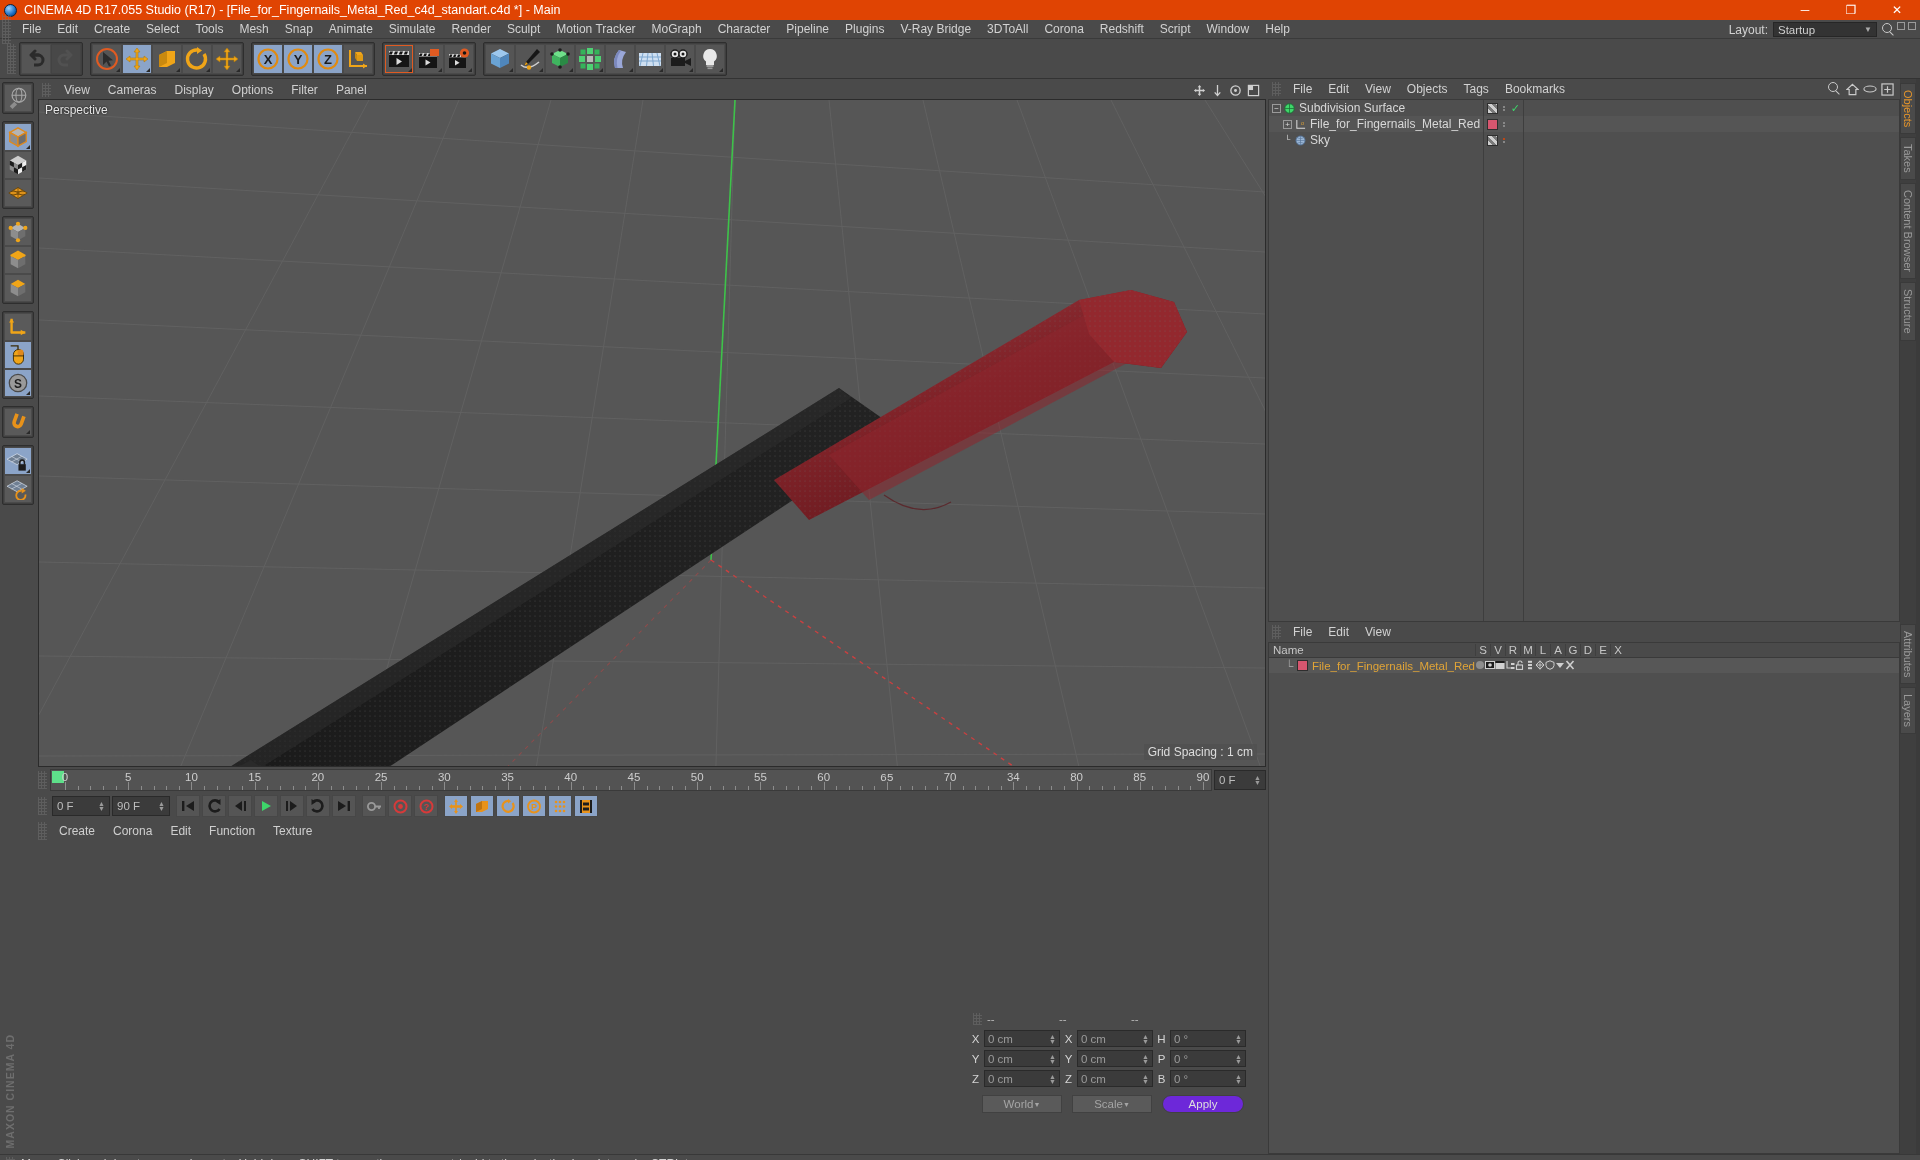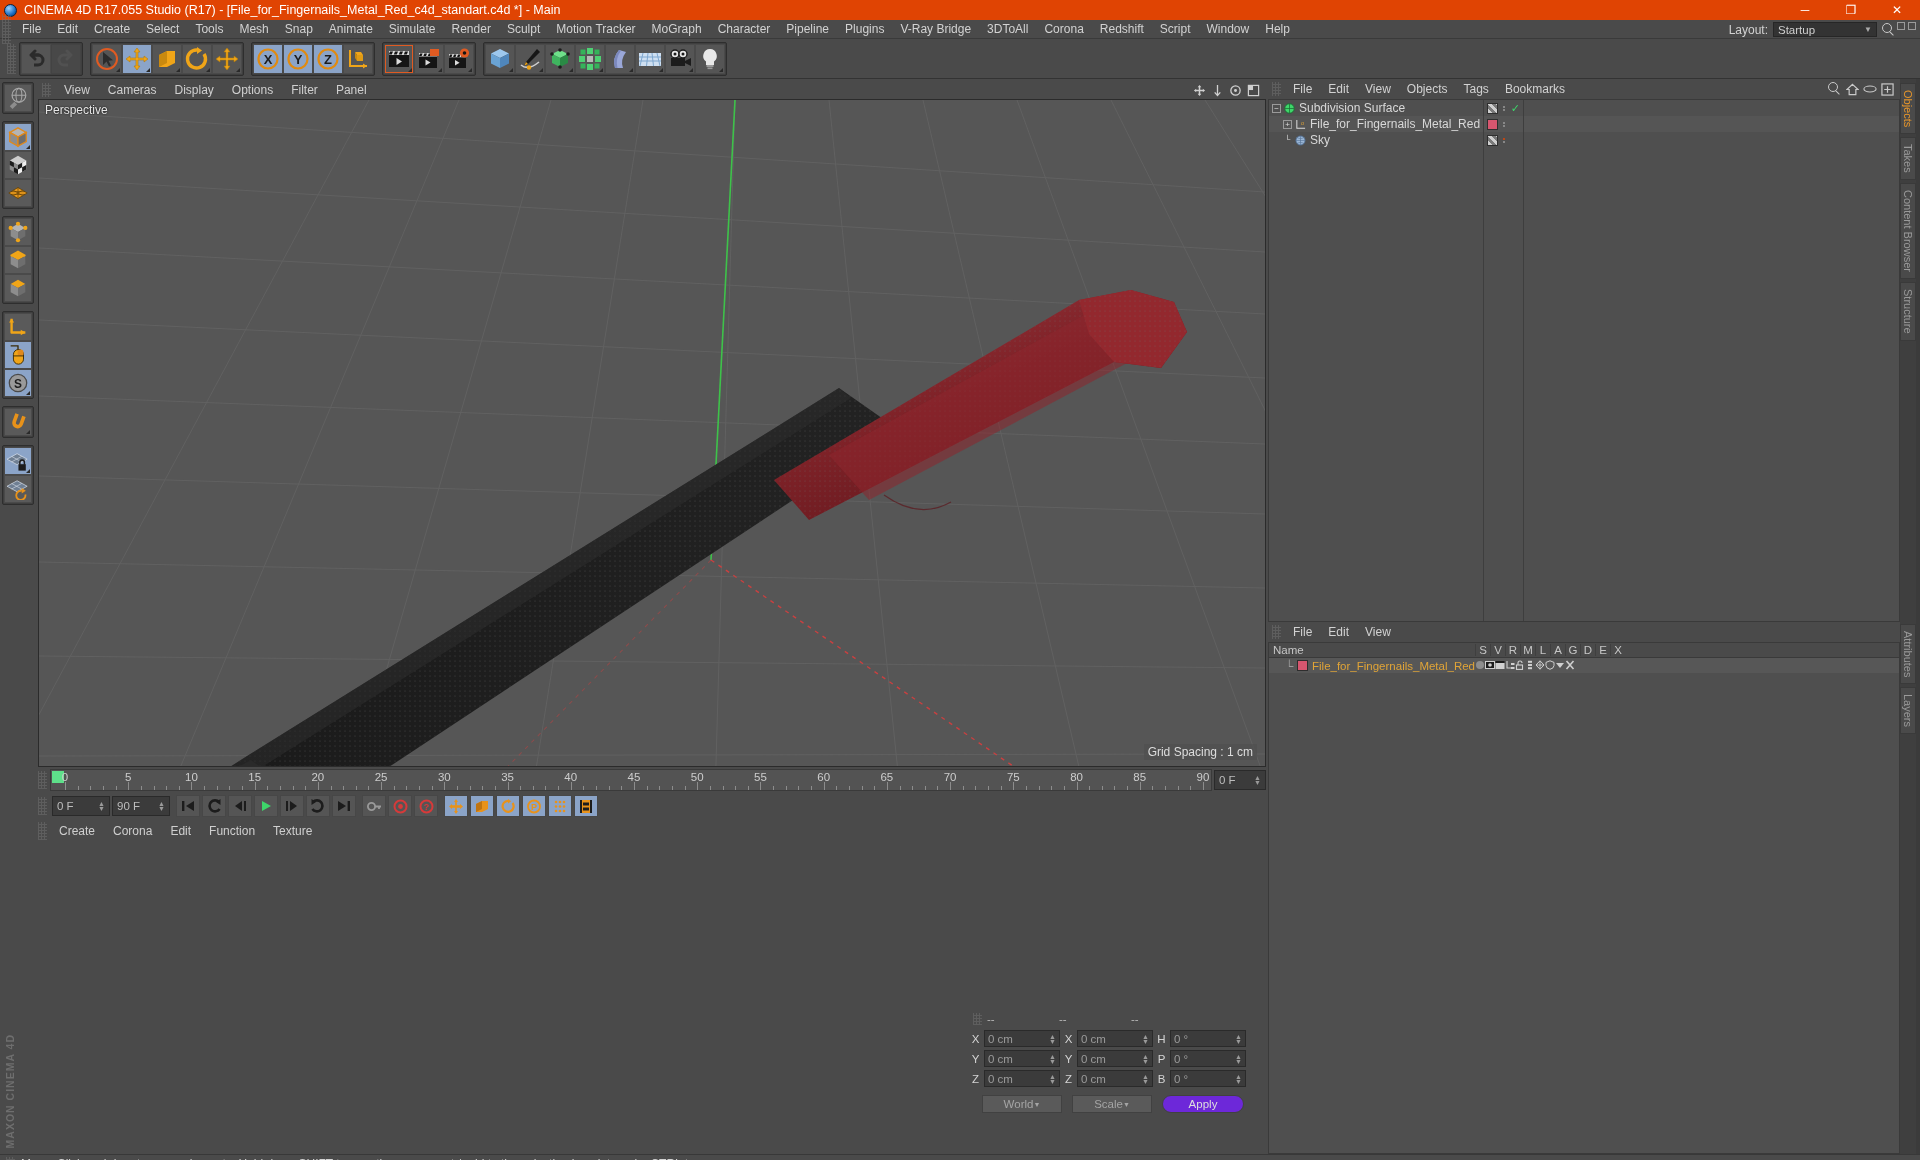--- a/index.html
+++ b/index.html
@@ -803,23 +803,23 @@
             <div class="lab" style="left: 203.667px;">15</div>
             <div class="lab" style="left: 266.889px;">20</div>
             <div class="lab" style="left: 330.111px;">25</div>
             <div class="lab" style="left: 393.333px;">30</div>
             <div class="lab" style="left: 456.556px;">35</div>
             <div class="lab" style="left: 519.778px;">40</div>
             <div class="lab" style="left: 583px;">45</div>
             <div class="lab" style="left: 646.222px;">50</div>
             <div class="lab" style="left: 709.444px;">55</div>
             <div class="lab" style="left: 772.667px;">60</div>
-            <div class="lab" style="left: 835.889px;">65</div>
+            <div class="lab" style="left: 835.889px; font-family: Liberation Mono, monospace;">65</div>
             <div class="lab" style="left: 899.111px;">70</div>
-            <div class="lab" style="left: 962.333px;">75</div>
+            <div class="lab" style="left: 962.333px;">34</div>
             <div class="lab" style="left: 1025.56px;">80</div>
             <div class="lab" style="left: 1088.78px;">85</div>
             <div class="lab" style="left: 1152px;">90</div>
           </div>
         <div class="curfield">
           <span>0 F</span>
           <span class="spin">
               <i>▲</i>
               <i>▼</i>
             </span>

